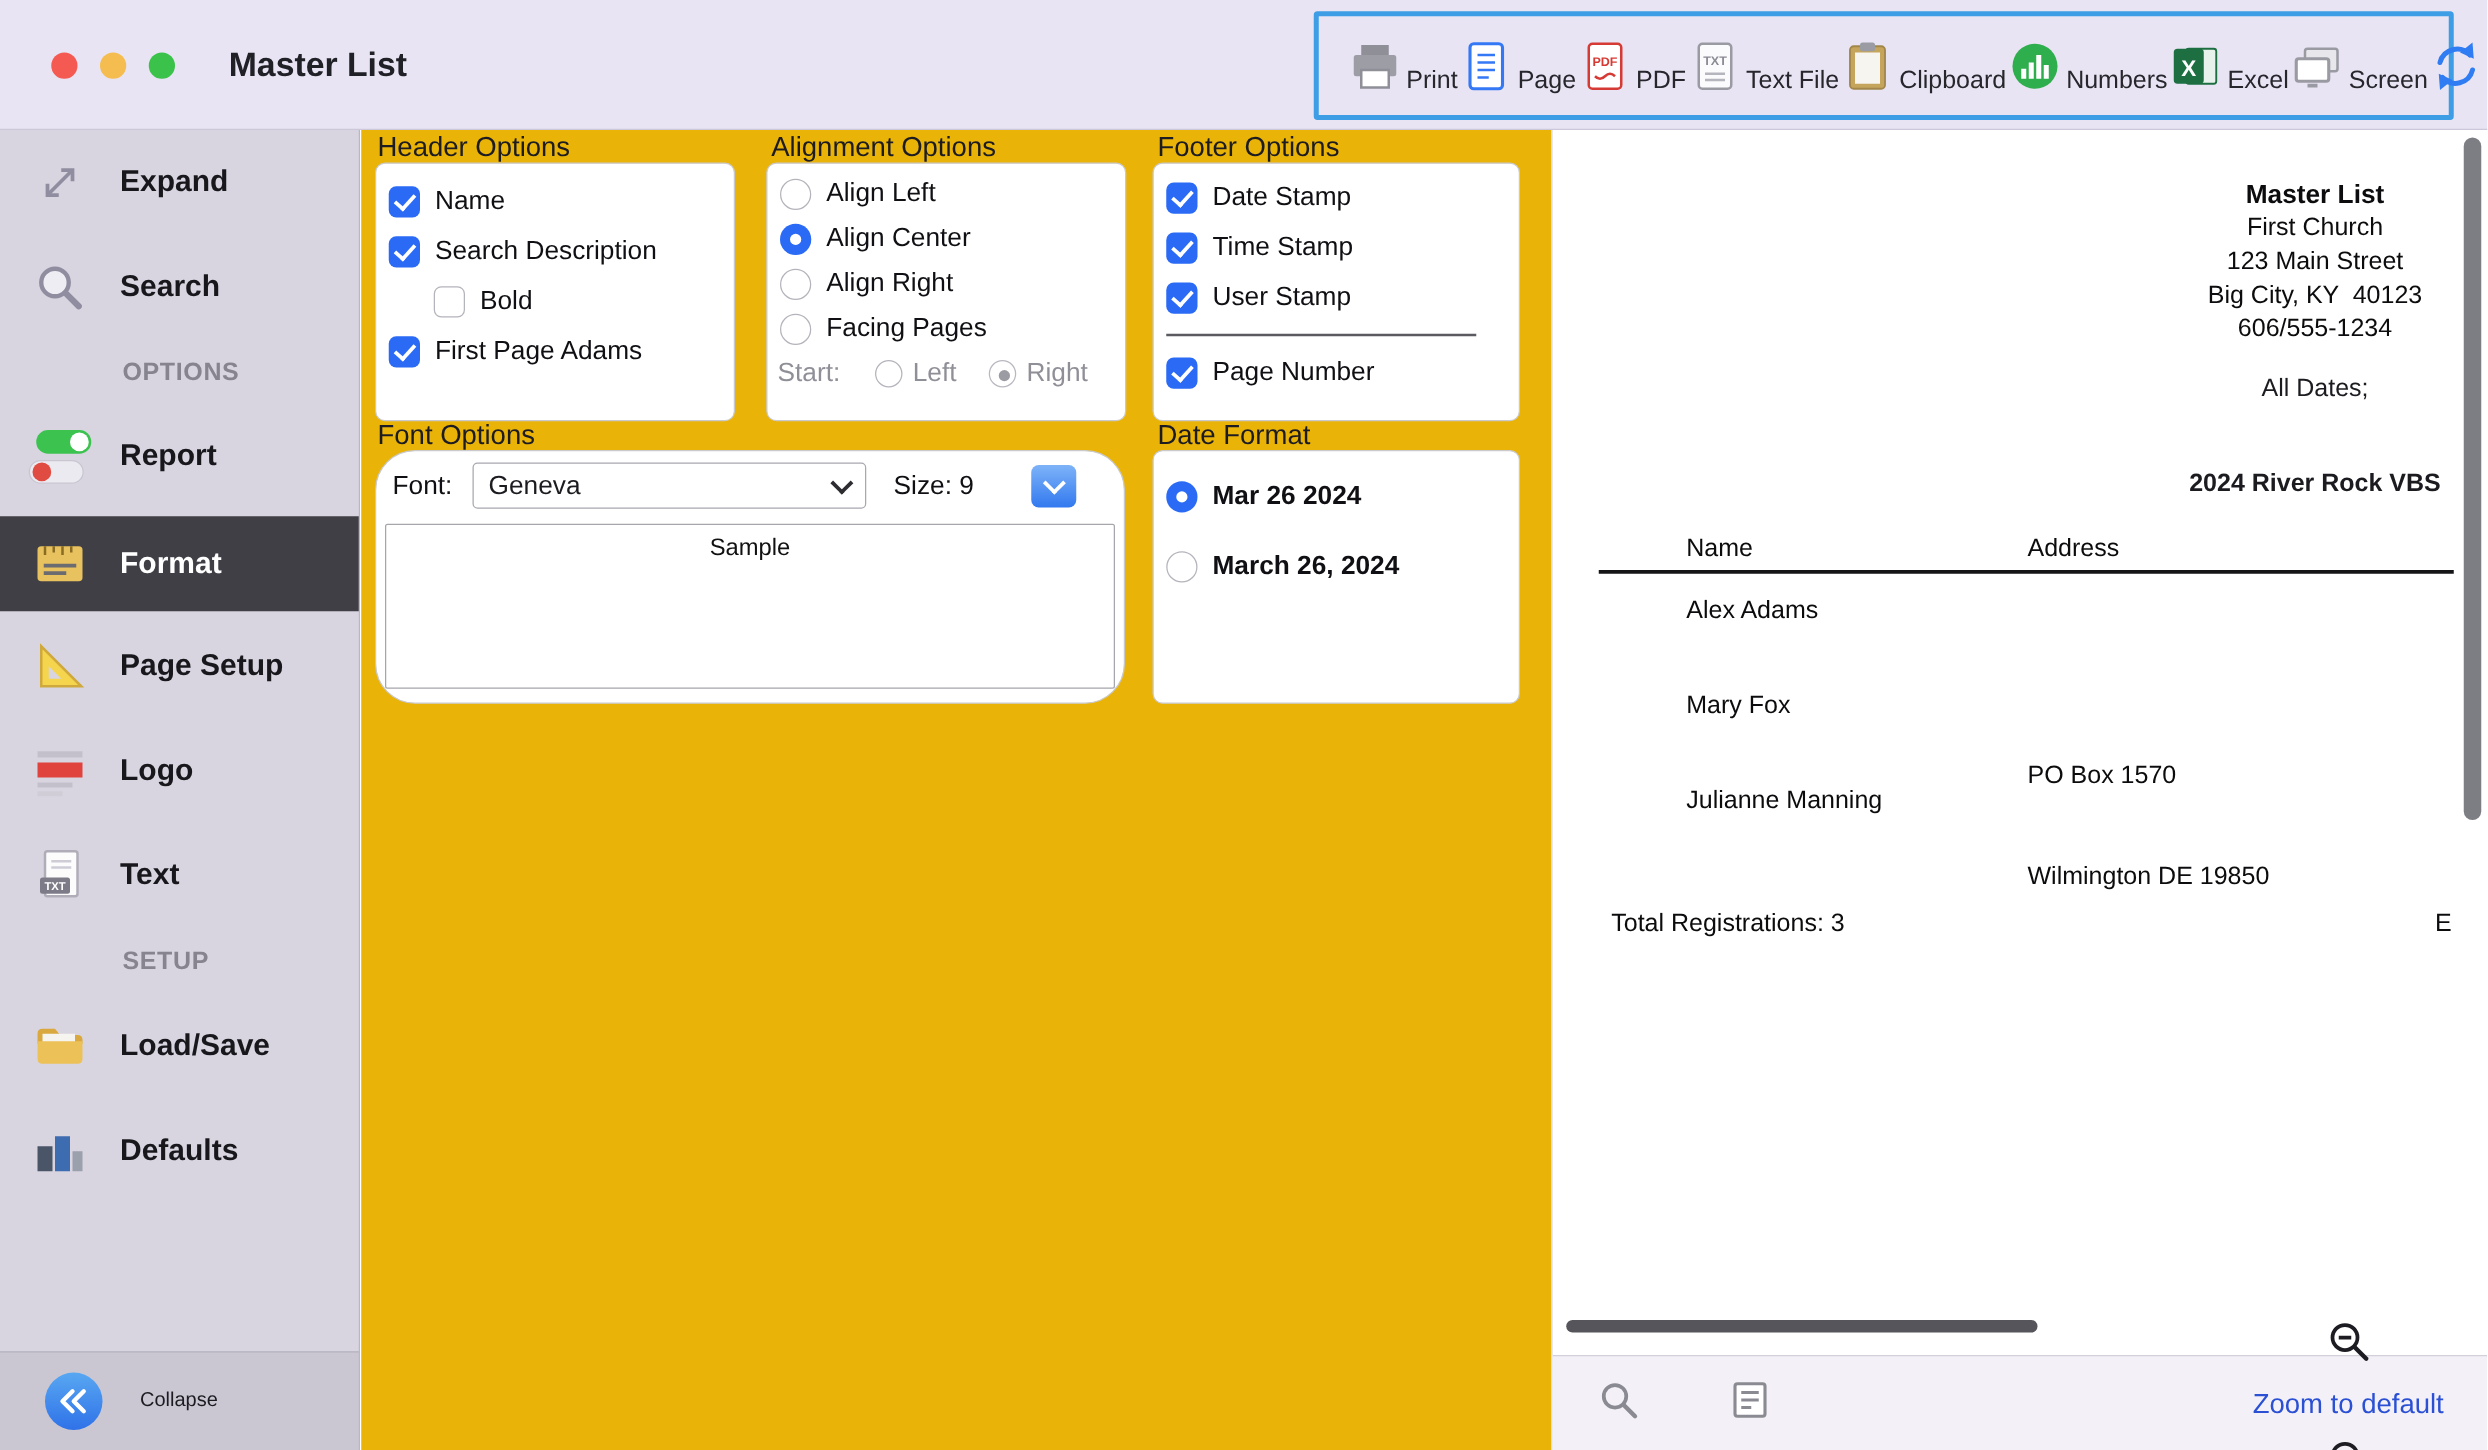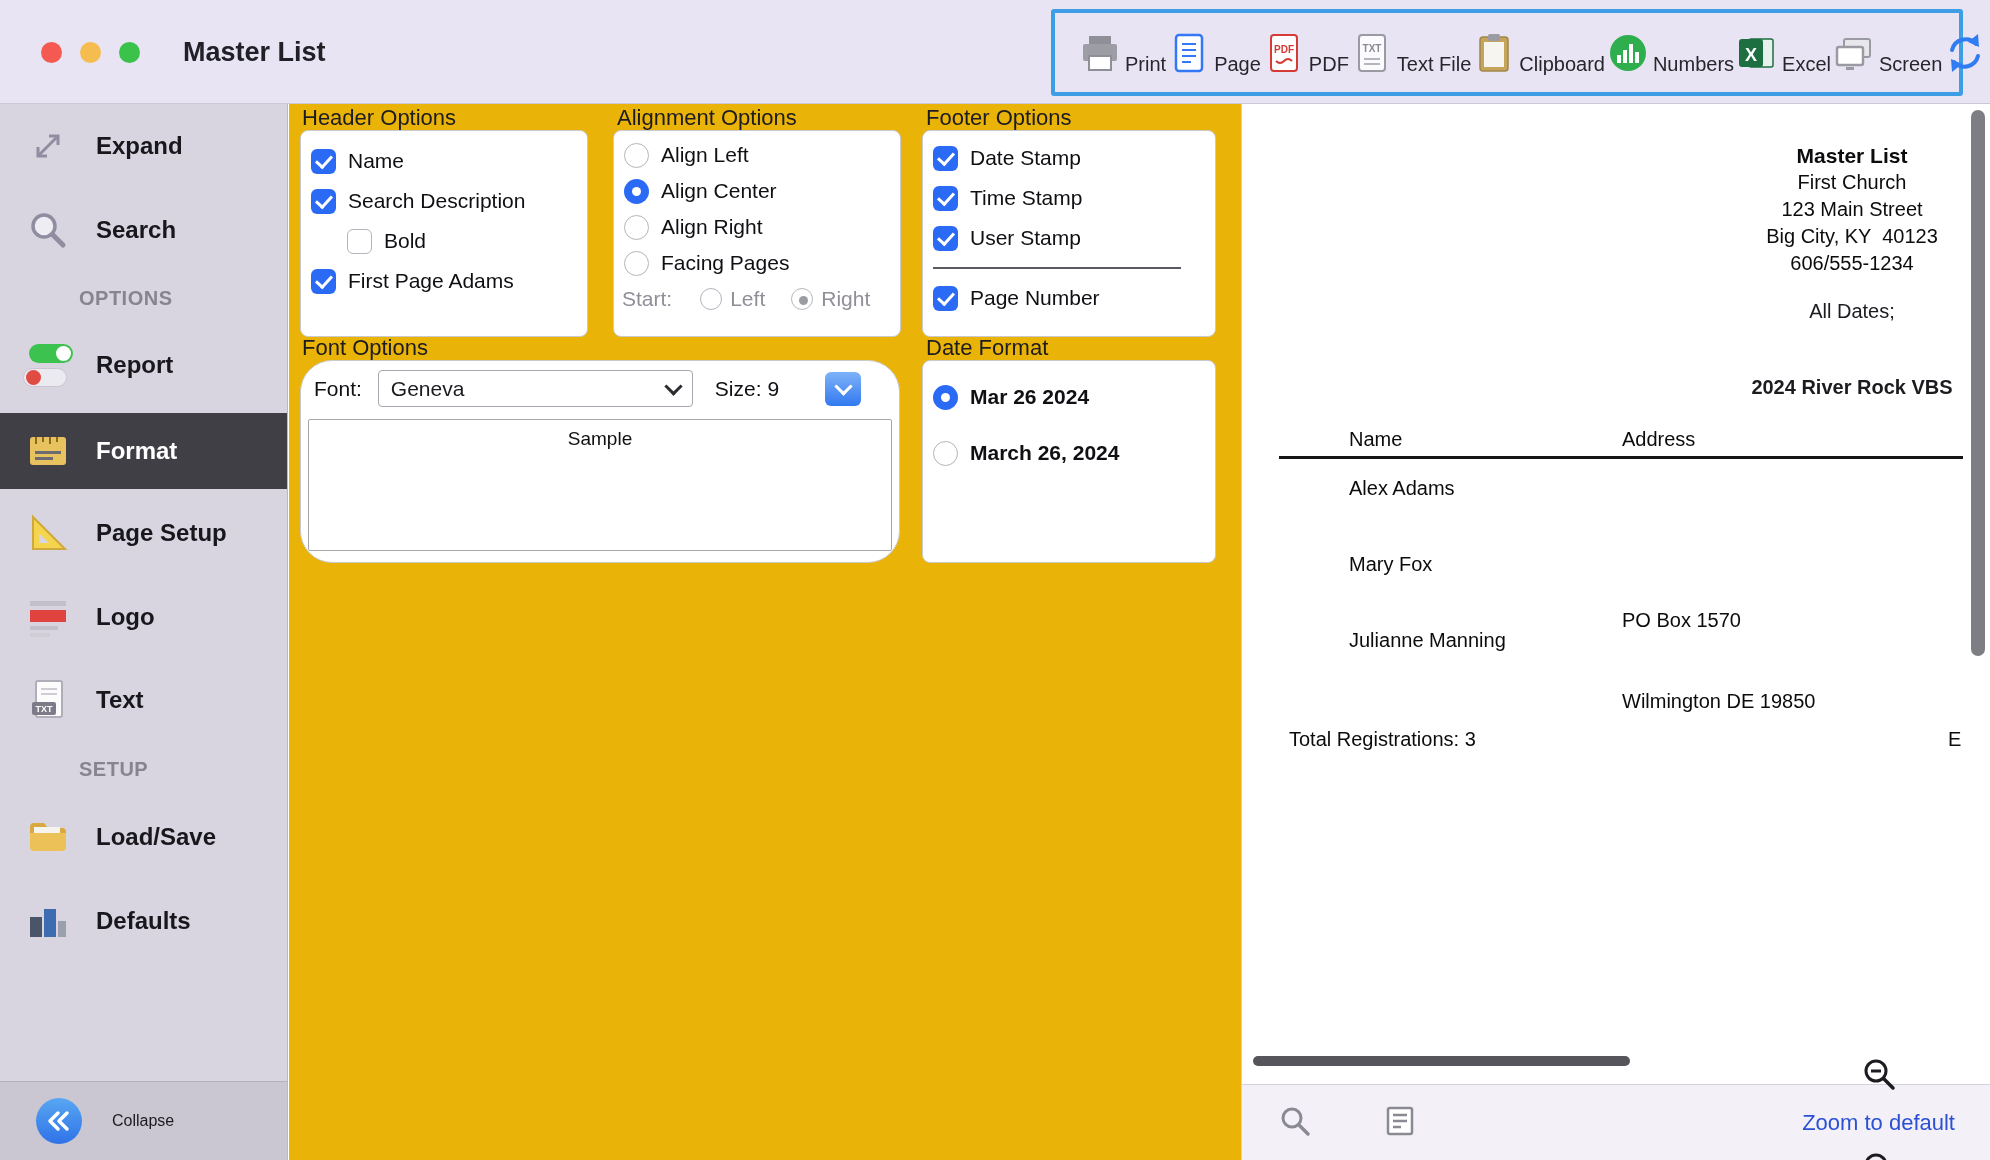--- a/index.html
+++ b/index.html
@@ -24,21 +24,21 @@
 
   
   .sidebar{position:absolute;left:0;top:104px;width:288px;height:977px;background:#d8d5e0;
     border-right:1px solid #bab7c4;box-sizing:border-box;}
   .srow{position:absolute;left:0;width:100%;height:84px;display:flex;align-items:center;gap:24px;
     padding-left:24px;box-sizing:border-box;}
   .srow .sico{width:48px;height:48px;display:flex;align-items:center;justify-content:center;flex:0 0 auto;}
   .srow .slabel{font-size:24px;font-weight:bold;color:#17171c;white-space:nowrap;}
   .srow.selected{background:#413f46;height:76px;}
   .srow.selected .slabel{color:#ffffff;}
-  .sheader{position:absolute;left:79px;font-size:20px;font-weight:bold;color:#87848f;letter-spacing:.5px;}
+  .sheader{position:absolute;left:98px;font-size:20px;font-weight:bold;color:#87848f;letter-spacing:.5px;}
   .collapse-bar{position:absolute;left:0;top:1081px;width:288px;height:79px;background:#cac7d3;
     border-top:1px solid #b4b1be;border-right:1px solid #bab7c4;box-sizing:border-box;
     display:flex;align-items:center;gap:30px;padding-left:36px;}
   .collapse-circle{width:46px;height:46px;border-radius:50%;flex:0 0 auto;
     background:linear-gradient(#58a7f2,#2f72e8);display:flex;align-items:center;justify-content:center;}
   .toggles{display:flex;flex-direction:column;gap:5px;}
   .tog{width:44px;height:19px;border-radius:10px;position:relative;box-sizing:border-box;}
   .tog-on{background:#3cc24f;margin-left:6px;}
   .tog-on .knob{position:absolute;right:2px;top:2px;width:15px;height:15px;border-radius:50%;background:#fff;}
   .tog-off{background:#eceaf1;border:1px solid #c9c6d2;}

